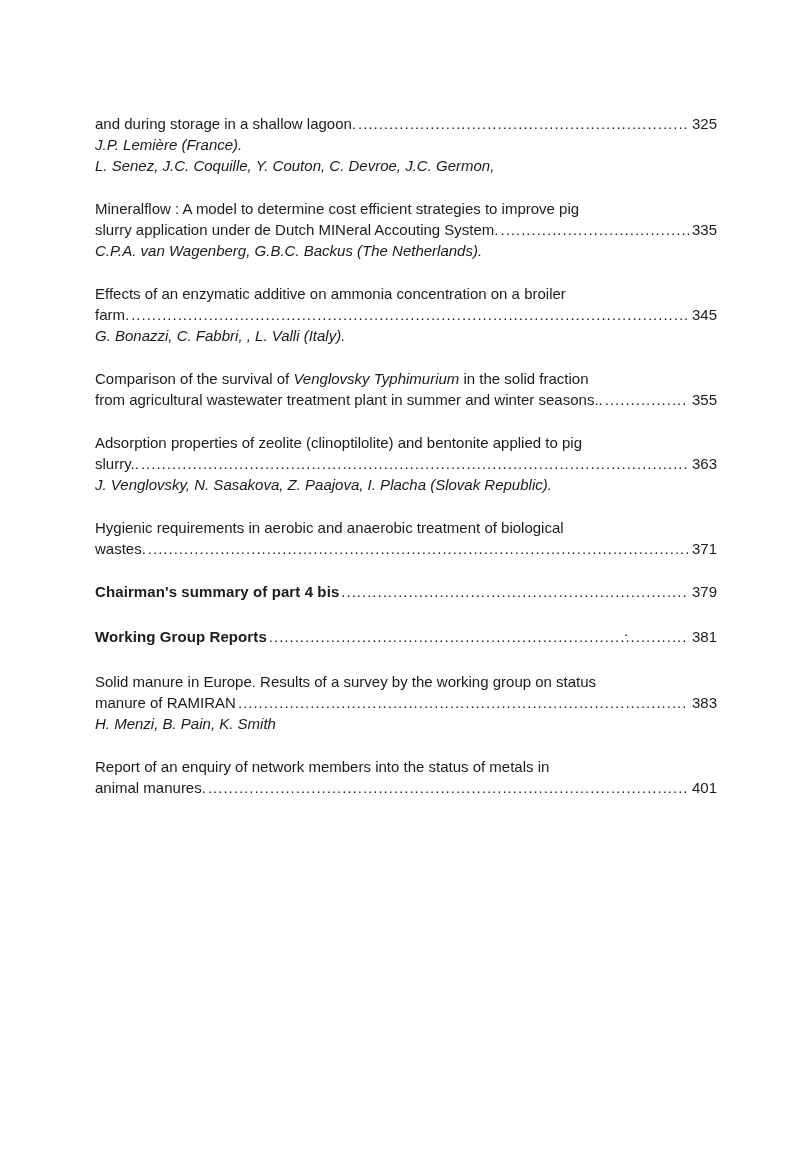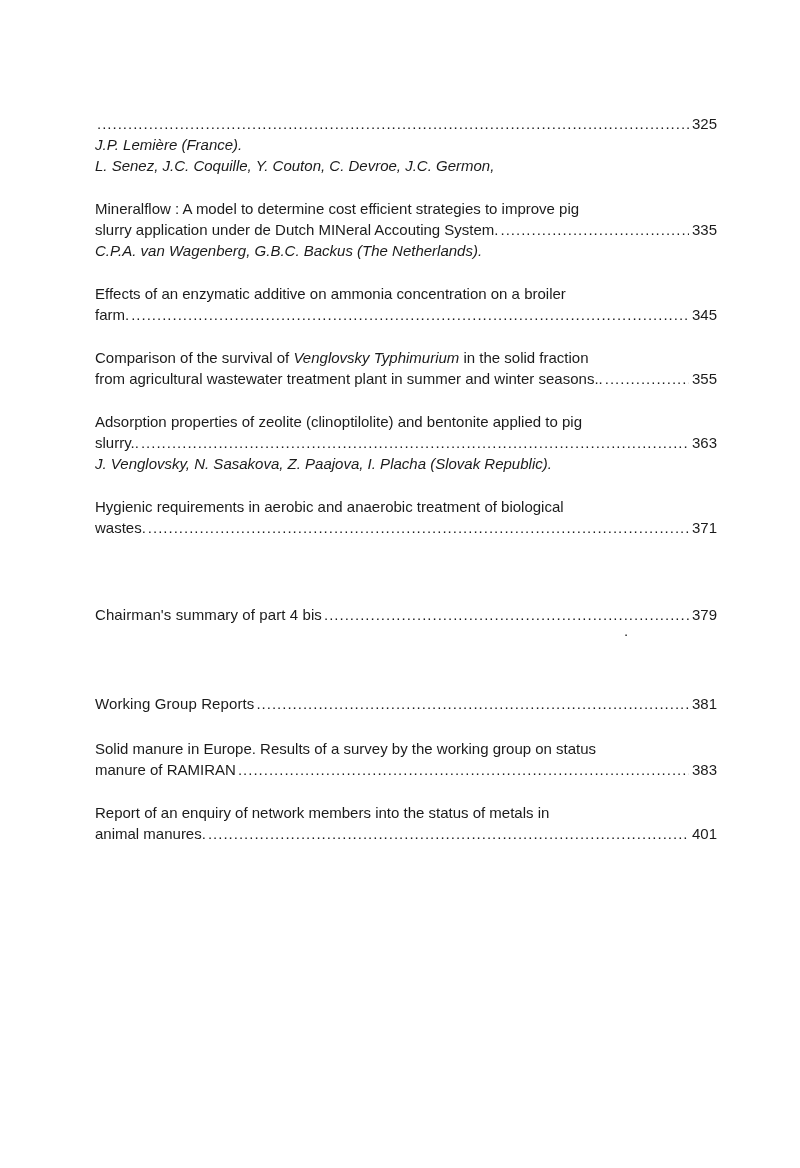--- a/index.html
+++ b/index.html
@@ -27,23 +27,22 @@
     overflow: hidden;
   }
   .entry {
     margin-bottom: 22px;
   }
   .entry--heading {
     margin-top: 16px;
     margin-bottom: 24px;
   }
   .entry--heading .leader-text {
-    font-weight: normal;
+    font-weight: bold;
     letter-spacing: 0.1px;
-    margin-top: 44px;
   }
   .line {
     white-space: nowrap;
   }
   .leader-line {
     display: flex;
     align-items: baseline;
   }
   .leader-text {
     flex: 0 0 auto;
@@ -74,20 +73,21 @@
   }
   .italic-seg { font-style: italic; }
 </style>
 </head>
 <body>
 
 <div class="page">
   <div class="content">
       <div class="entry">
         <div class="leader-line">
+          <div class="leader-text">and during storage in a shallow lagoon.</div>
           <span class="dots">........................................................................................................................................................................................................</span>
           <span class="page-num">325</span>
         </div>
         <div class="line authors">J.P. Lemière (France).</div>
         <div class="line authors">L. Senez, J.C. Coquille, Y. Couton, C. Devroe, J.C. Germon,</div>
       </div>
       <div class="entry">
         <div class="line">Mineralflow : A model to determine cost efficient strategies to improve pig</div>
         <div class="leader-line">
           <div class="leader-text">slurry application under de Dutch MINeral Accouting System.</div>
@@ -96,20 +96,21 @@
         </div>
         <div class="line authors">C.P.A. van Wagenberg, G.B.C. Backus (The Netherlands).</div>
       </div>
       <div class="entry">
         <div class="line">Effects of an enzymatic additive on ammonia concentration on a broiler</div>
         <div class="leader-line">
           <div class="leader-text">farm.</div>
           <span class="dots">........................................................................................................................................................................................................</span>
           <span class="page-num">345</span>
         </div>
+        <div class="line authors">G. Bonazzi, C. Fabbri, , L. Valli (Italy).</div>
       </div>
       <div class="entry">
         <div class="line"><span>Comparison of the survival of </span><span class="italic-seg">Venglovsky Typhimurium</span><span> in the solid fraction</span></div>
         <div class="leader-line">
           <div class="leader-text">from agricultural wastewater treatment plant in summer and winter seasons..</div>
           <span class="dots">........................................................................................................................................................................................................</span>
           <span class="page-num">355</span>
         </div>
       </div>
       <div class="entry">
@@ -143,20 +144,21 @@
           <span class="page-num">381</span>
         </div>
       </div>
       <div class="entry">
         <div class="line">Solid manure in Europe. Results of a survey by the working group on status</div>
         <div class="leader-line">
           <div class="leader-text">manure of RAMIRAN </div>
           <span class="dots">........................................................................................................................................................................................................</span>
           <span class="page-num">383</span>
         </div>
+        <div class="line authors">H. Menzi, B. Pain, K. Smith</div>
       </div>
       <div class="entry">
         <div class="line">Report of an enquiry of network members into the status of metals in</div>
         <div class="leader-line">
           <div class="leader-text">animal manures. </div>
           <span class="dots">........................................................................................................................................................................................................</span>
           <span class="page-num">401</span>
         </div>
       </div>
     </div>

